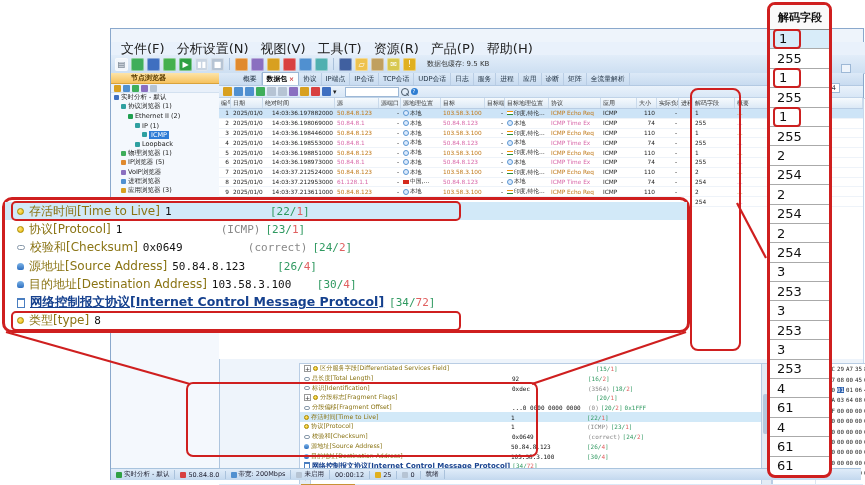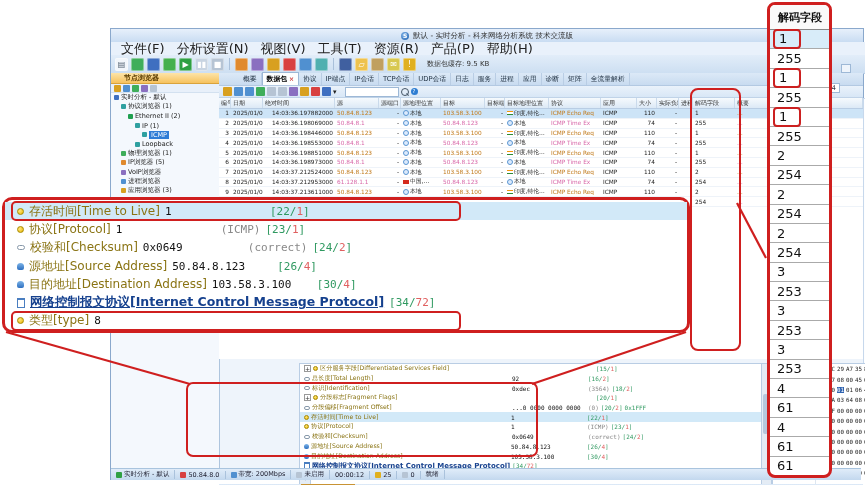--- a/index.html
+++ b/index.html
@@ -19,21 +19,21 @@
   #toolbar{left:0;top:26px;width:100%;height:18px;background:linear-gradient(#e2edf9,#cddff2);
            border-bottom:1px solid #b7cce4;display:flex;align-items:center;gap:3px;padding-left:4px;}
   .tbico{width:13px;height:13px;border-radius:2px;display:flex;align-items:center;justify-content:center;
          font-size:8px;color:#fff;box-shadow:0 0 0 1px rgba(255,255,255,.4) inset;}
   .tbsep{width:1px;height:12px;background:#a9c0da;margin:0 2px;}
   #bufferlabel{margin-left:8px;font-size:7px;color:#333;}
   
   #explorer{left:0;top:44px;width:108px;height:405px;background:#f4f8fd;border-right:1px solid #aec5de;}
   #exphead{left:0;top:0;width:100%;height:11px;background:linear-gradient(#fde4a9,#f6c25e);
            border-bottom:1px solid #d9a33c;color:#5a3c00;font-weight:bold;font-size:7px;
-           display:flex;align-items:center;padding-left:13px;box-sizing:border-box;}
+           display:flex;align-items:center;padding-left:20px;box-sizing:border-box;}
   #exptools{left:0;top:11px;width:100%;height:9px;background:#e8f0fa;border-bottom:1px solid #d3e1f0;
             display:flex;align-items:center;gap:2px;padding-left:3px;box-sizing:border-box;}
   .miniico{width:7px;height:7px;border-radius:1px;}
   #tree{left:0;top:20px;width:100%;}
   .treeitem{height:9.3px;display:flex;align-items:center;gap:2px;font-size:6.5px;white-space:nowrap;overflow:hidden;}
   .treeitem .bullet{width:5px;height:5px;flex:none;border-radius:1px;}
   .treeitem.sel .lbl{background:#2e7cd6;color:#fff;padding:0 2px;}
   
   #tabsbar{left:108px;top:44px;width:644px;height:13px;background:linear-gradient(#dce9f7,#c8dbf0);
            border-bottom:1px solid #b3c9e2;display:flex;align-items:flex-end;padding-left:20px;box-sizing:border-box;}
@@ -141,24 +141,20 @@
   #volbadge .box{background:#fff;border:1px solid #9db8d6;padding:0 3px;font-size:6.5px;}
   #paneico{left:841px;top:64px;width:8px;height:7px;border:1px solid #9db8d6;background:#eef4fb;z-index:9;}
   #rightcol{left:752px;top:69px;width:109px;height:370px;background:#fdfeff;border:1px solid #c7d8ec;z-index:4;}
 </style>
 </head>
 <body>
 
 <div id="stage">
 
   <div id="win" class="abs">
-    <div id="titlebar" class="abs">
-      <div class="applogo">S</div>
-      <span class="t">默认 - 实时分析 - 科来网络分析系统 技术交流版</span>
-    </div>
     <div id="menubar" class="abs">
         <span>文件(F)</span>
         <span>分析设置(N)</span>
         <span>视图(V)</span>
         <span>工具(T)</span>
         <span>资源(R)</span>
         <span>产品(P)</span>
         <span>帮助(H)</span>
       </div>
     <div id="toolbar" class="abs">

